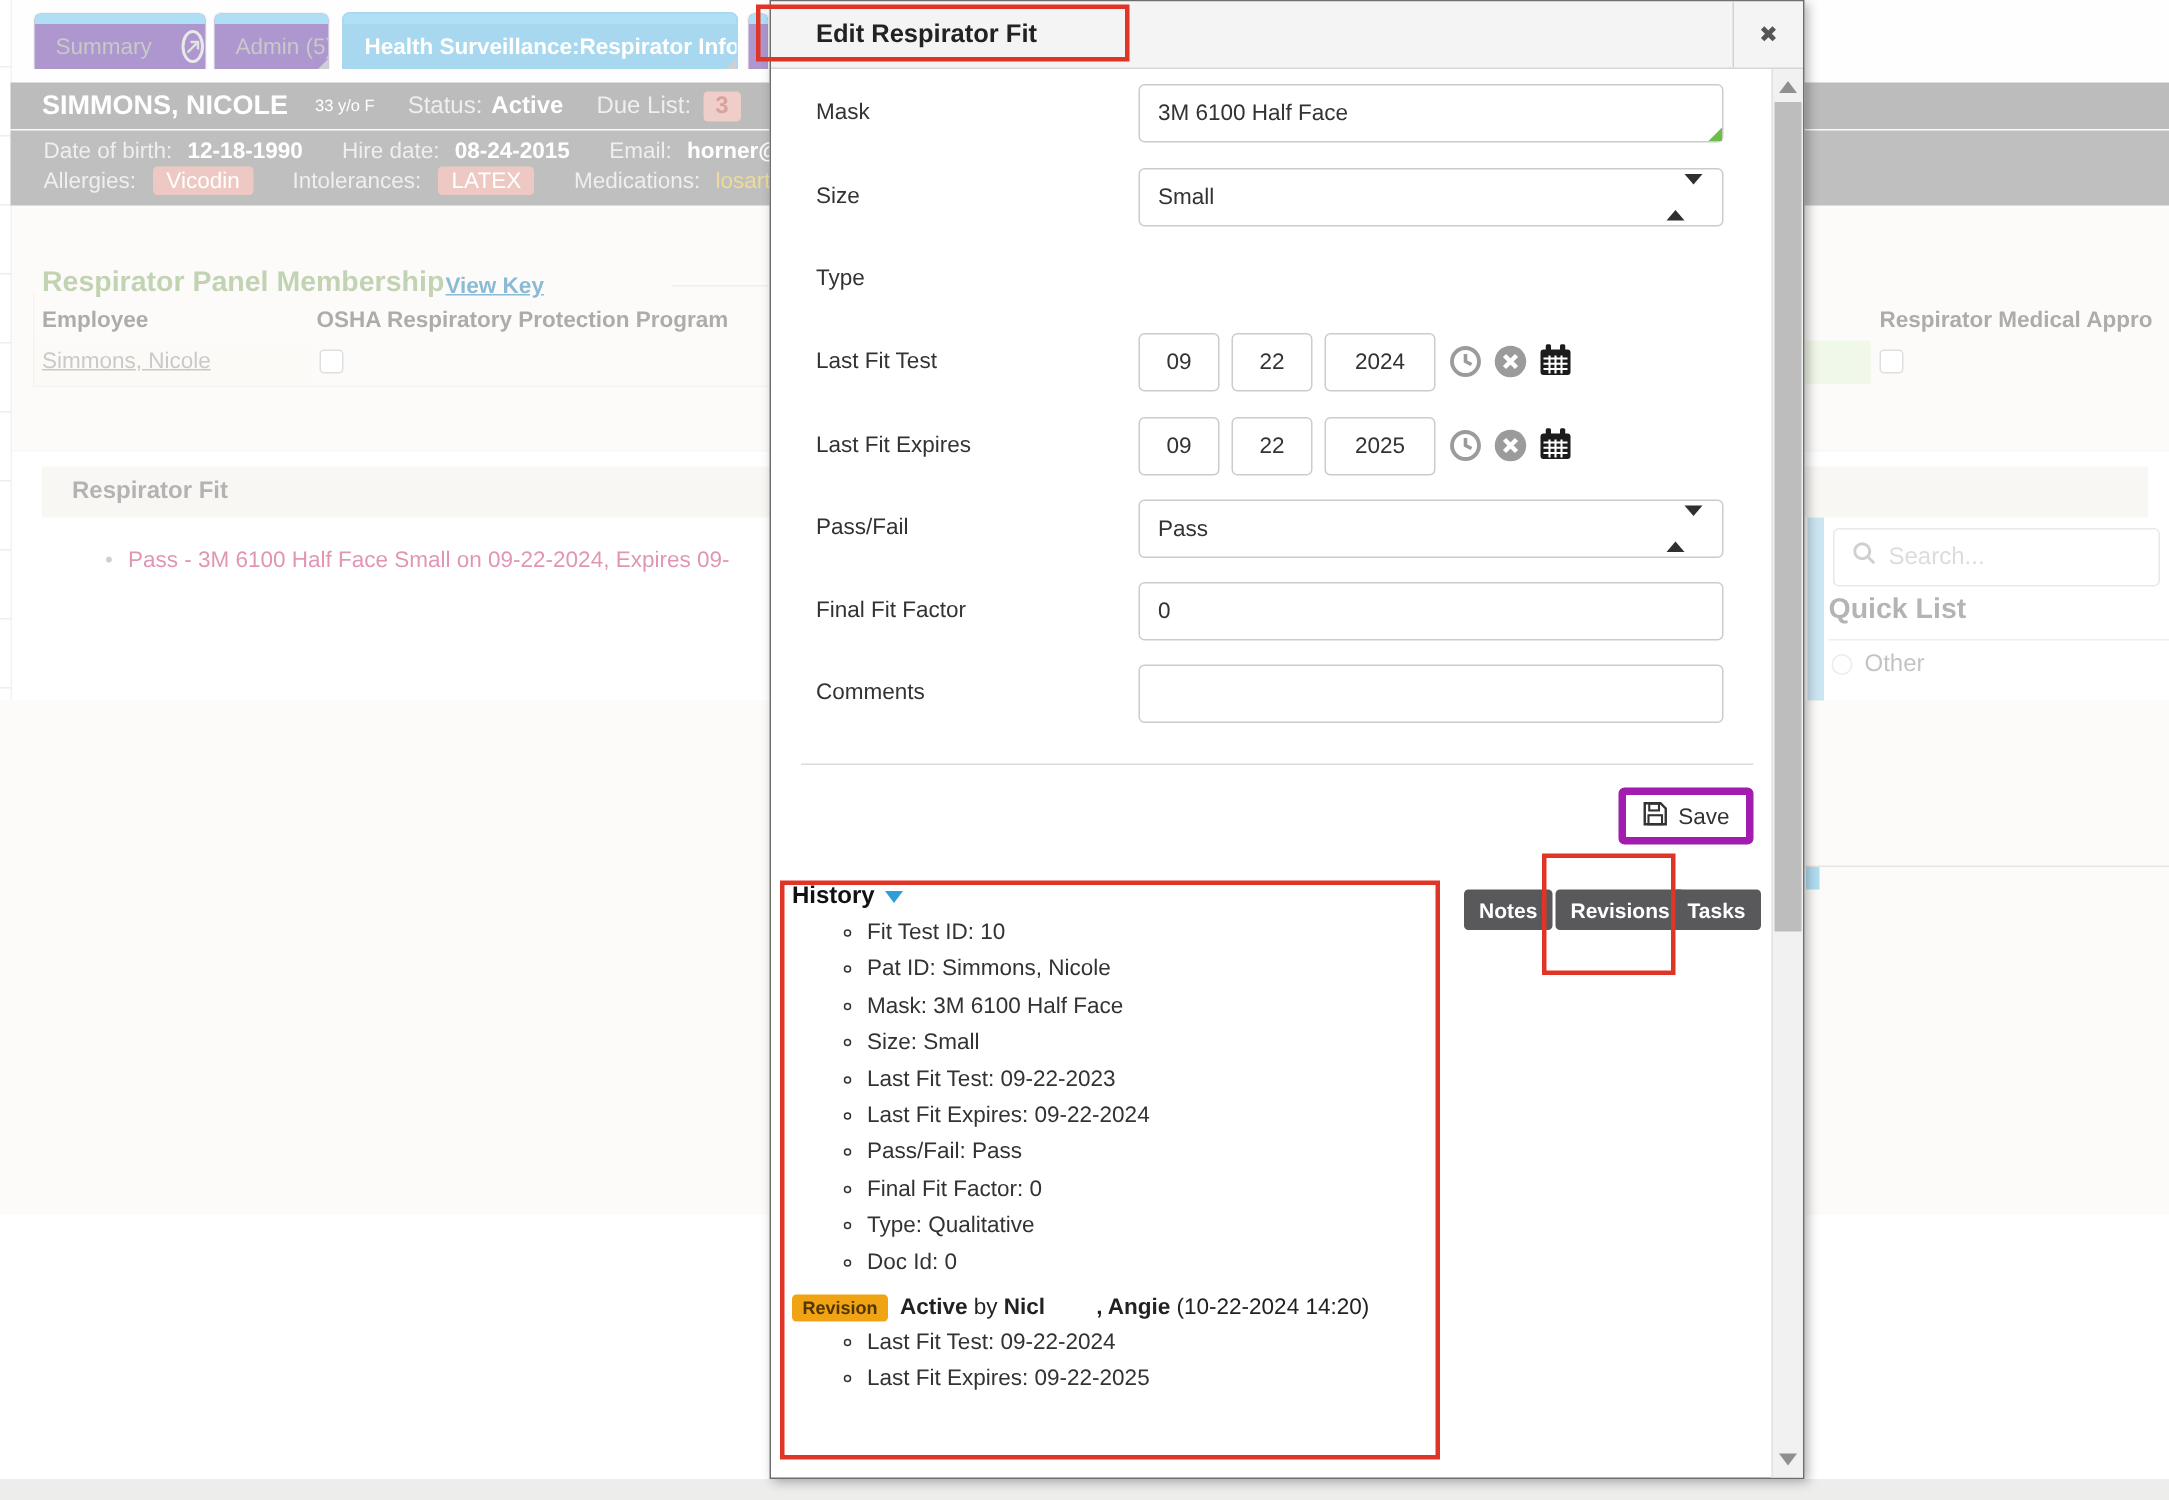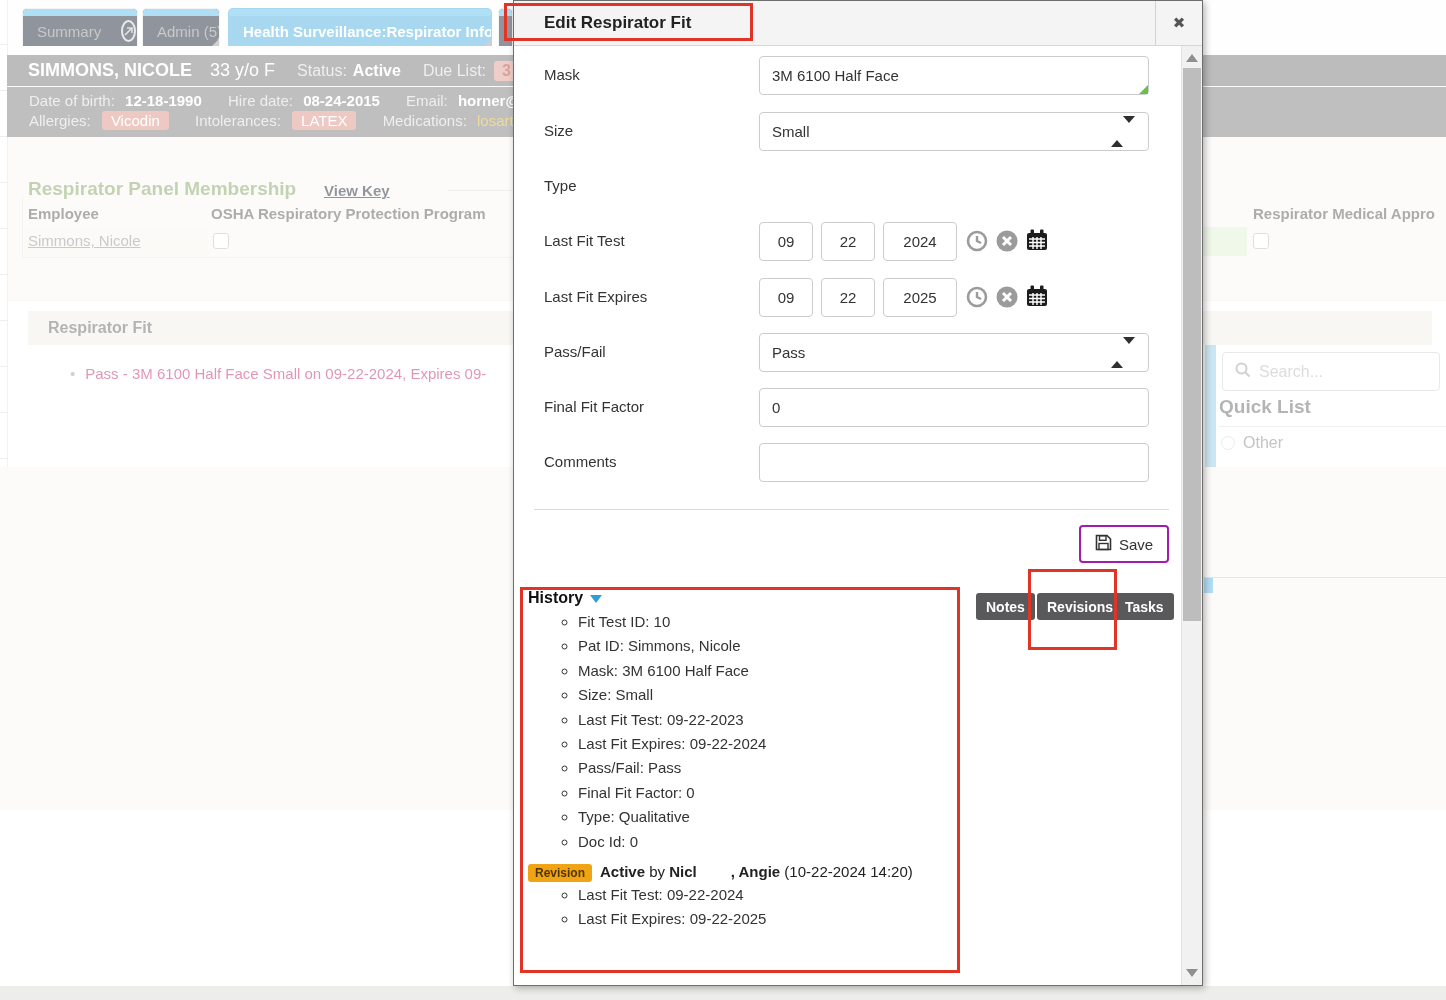--- a/index.html
+++ b/index.html
@@ -5,49 +5,49 @@
   * { margin:0; padding:0; box-sizing:border-box; font-family:"Liberation Sans","DejaVu Sans",sans-serif; }
   html,body { width:1446px; height:1000px; }
   body { position:relative; overflow:hidden; background:#f9f7f1; }
 
   
   .bg { position:absolute; inset:0; z-index:0; }
   .strip-top { position:absolute; left:0; top:0; width:1446px; height:55px; background:#fdfdfd; }
   .left-rail { position:absolute; left:0; top:0; width:8px; height:520px; background:#fff; border-right:1px solid #e3e3e3; }
   .left-rail .rline { position:absolute; left:0; width:8px; border-top:1px solid #d9d9d9; }
 
-  .tab { position:absolute; top:8px; height:38px; background:#0f172a; border:1px solid #e6e6e6; border-bottom:none;
+  .tab { position:absolute; top:8px; height:38px; background:#4c1d95; border:1px solid #e6e6e6; border-bottom:none;
          border-radius:5px 5px 0 0; color:#8a8a8a; font-size:15px; display:flex; align-items:center; overflow:hidden; }
   .tab::before { content:""; position:absolute; top:0; left:0; right:0; height:7px; background:#4fb9e6; border-radius:4px 4px 0 0; }
   .tab .lbl { padding:7px 12px 0 14px; white-space:nowrap; }
   .tab-summary { left:22px; width:116px; }
   .tab-summary .sep { width:1px; height:24px; background:#e2e2e2; margin-top:7px; }
   .popout { width:22px; height:22px; border:2px solid #cfcfcf; border-radius:50%; margin:7px 8px 0 8px;
             display:flex; align-items:center; justify-content:center; }
   .tab-admin { left:142px; width:78px; }
   .tab-active { left:228px; width:264px; background:#3fabdd; border-color:#3fabdd; color:#fff; font-weight:bold; }
   .tab-active::before { background:#54bce9; }
   .tab-sliver { left:498px; width:15px; }
   .fold { position:absolute; right:0; bottom:0; width:0; height:0; border-left:7px solid transparent; border-bottom:7px solid #9a9a9a; }
 
   .banner1 { position:absolute; left:7px; top:55px; width:1439px; height:31px; background:#6d6d6d; color:#fff;
              display:flex; align-items:center; white-space:nowrap; overflow:hidden; }
   .banner2 { position:absolute; left:7px; top:87px; width:1439px; height:50px; background:#757575; color:#fff;
              font-size:15px; white-space:nowrap; overflow:hidden; }
   .banner1 .name { font-size:18px; font-weight:bold; margin-left:21px; }
-  .banner1 .age { font-size:18px; margin-left:18px; }
+  .banner1 .age { font-size:11px; margin-left:18px; }
   .blabel { color:#dcdcdc; margin-left:22px; }
   .bval { font-weight:bold; color:#fff; margin-left:6px; }
   .badge-red { background:#dc9287; color:#a8382a; font-weight:bold; border-radius:3px; padding:1px 8px; margin-left:8px; }
   .badge-salmon { background:#d98a7f; color:#fff; border-radius:3px; padding:1px 9px; margin-left:7px; }
   .b2row { margin-left:22px; margin-top:5px; }
   .meds { color:#d8b122; margin-left:6px; }
 
   .sec-title { position:absolute; left:28px; top:178px; font-size:19px; font-weight:bold; color:#7ba05b; }
-  .viewkey { position:absolute; left:324px; top:182px; font-size:15px; font-weight:bold; color:#0f172a; text-decoration:underline; }
+  .viewkey { position:absolute; left:297px; top:182px; font-size:15px; font-weight:bold; color:#0369a1; text-decoration:underline; }
   .legend-line { position:absolute; left:448px; top:190px; width:64px; border-top:1px solid #ddd; }
   .mem-box { position:absolute; left:22px; top:196px; width:491px; height:62px; border-left:1px solid #e7e5df; border-bottom:1px solid #e7e5df; }
   .th { position:absolute; top:205px; font-size:15px; font-weight:bold; color:#4a4a4a; white-space:nowrap; }
   .row-cell { position:absolute; left:24px; top:228px; width:183px; height:28px; background:#f6f4ee; }
   .emp-link { position:absolute; left:28px; top:232px; font-size:15px; color:#8a8a8a; text-decoration:underline; }
   .cb { position:absolute; width:16px; height:16px; background:#fff; border:1px solid #b9b9b9; border-radius:3px; }
   .green-cell { position:absolute; left:1191px; top:227px; width:56px; height:29px; background:#def0cf; }
 
   .card { position:absolute; left:8px; top:300px; width:1438px; height:167px; background:#fff; border-top:1px solid #ededed; }
   .card-head { position:absolute; left:20px; top:10px; right:14px; height:34px; background:#f0eee8; display:flex; align-items:center; }
@@ -93,21 +93,21 @@
   .f-select { position:absolute; left:245px; width:390px; height:39px; border:1px solid #ccc; border-radius:4px;
               background:#fff; font-size:15px; color:#333; display:flex; align-items:center; padding:0 12px; cursor:pointer; }
   .sel-arrows { position:absolute; right:13px; top:10px; }
   .sel-arrows .u { width:0; height:0; border-left:6px solid transparent; border-right:6px solid transparent; border-bottom:7px solid #2f2f2f; margin-bottom:3px; }
   .sel-arrows .d { width:0; height:0; border-left:6px solid transparent; border-right:6px solid transparent; border-top:7px solid #2f2f2f; }
   .d-in { position:absolute; height:39px; border:1px solid #ccc; border-radius:4px; font-size:15px; color:#333;
           text-align:center; background:#fff; outline:none; }
   .icon-btn { position:absolute; width:24px; height:24px; cursor:pointer; }
 
   .m-div { position:absolute; left:20px; top:508px; width:635px; border-top:1px solid #dcdcdc; }
-  .save-btn { position:absolute; left:565px; top:524px; width:90px; height:38px; background:#fff; border:2px solid #a21caf;
+  .save-btn { position:absolute; left:565px; top:524px; width:90px; height:38px; background:#fff; border:5px solid #a21caf;
               border-radius:4px; display:flex; align-items:center; justify-content:center; gap:7px; font-size:15px; color:#333; cursor:pointer; }
 
   .hist { position:absolute; left:14px; top:588px; width:442px; }
   .hist-title { font-size:16px; font-weight:bold; color:#111; display:inline-block; }
   .caret { display:inline-block; width:0; height:0; border-left:6px solid transparent; border-right:6px solid transparent;
            border-top:8px solid #2d9fd8; margin-left:7px; }
   .entry-head { margin-top:9px; font-size:15px; color:#222; }
   .rev-badge { background:#f0a413; color:#503500; font-size:12px; font-weight:bold; border-radius:3px; padding:2px 7px; margin-right:8px; }
   .bold { font-weight:bold; }
   .gap { display:inline-block; width:34px; }

